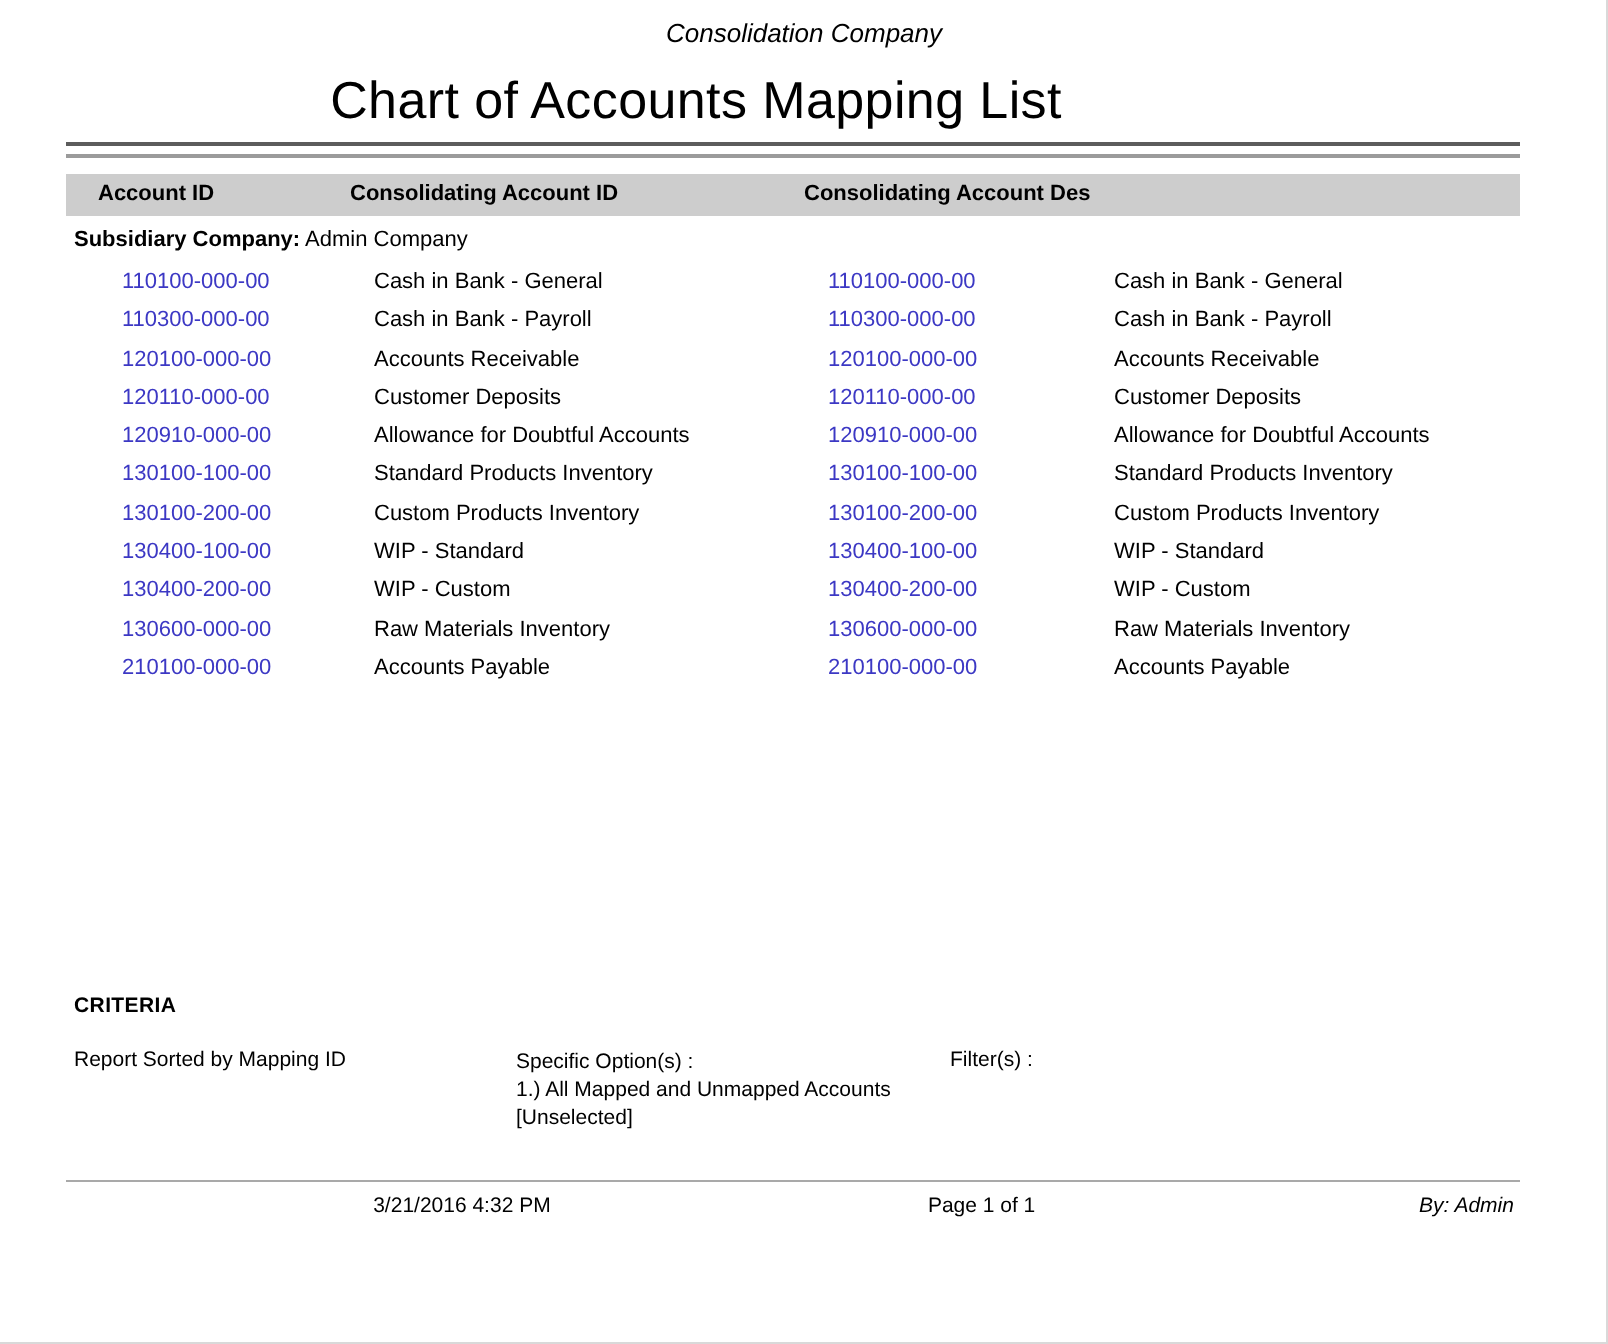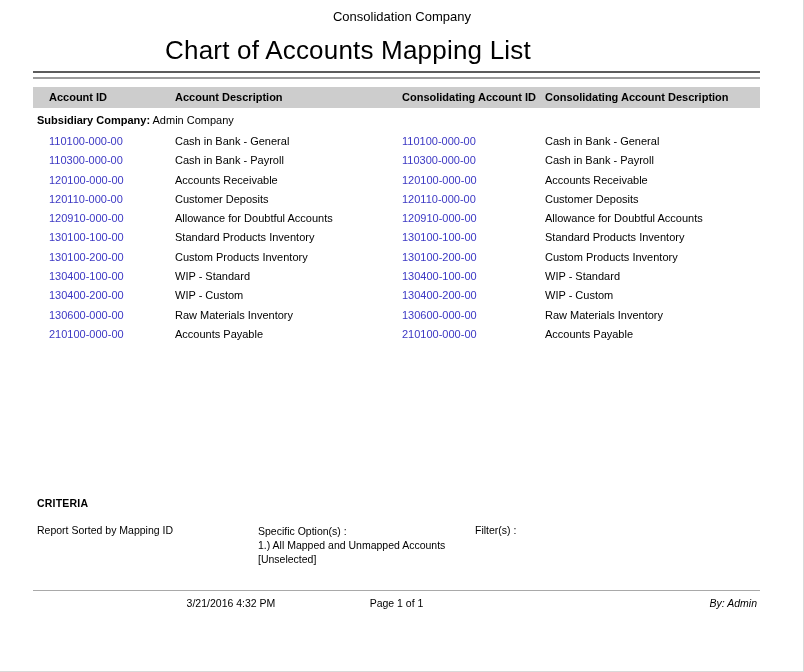--- a/index.html
+++ b/index.html
@@ -5,21 +5,21 @@
   * { margin:0; padding:0; box-sizing:border-box; }
   html,body { background:#fff; }
   body { font-family:"Liberation Sans", sans-serif; color:#000; }
   .page {
     position:relative; width:804px; height:672px; background:#fff;
     border-right:1px solid #d9d9d9; border-bottom:1px solid #d9d9d9;
     overflow:hidden;
   }
   .company {
     position:absolute; top:9px; left:0; width:804px;
-    text-align:center; font-size:13px; line-height:16px;
+    text-align:center; font-size:13px; line-height:16px;font-style:italic;
   }
   .title {
     position:absolute; top:34px; left:0; width:696px;
     text-align:center; font-size:26px; line-height:32px; font-weight:400;
     letter-spacing:0.2px;
   }
   .rule-wrap { position:absolute; top:71px; left:33px; width:727px; }
   .rule-dark  { height:2px; background:#5c5c5c; }
   .rule-gap   { height:4px; }
   .rule-light { height:2px; background:#9b9b9b; }
@@ -36,21 +36,21 @@
   }
   .group-row {
     position:absolute; top:108px; left:33px; width:727px; height:24px;
     font-size:11px; line-height:24px; padding-left:4px;
   }
   .group-row .bold { font-weight:bold; }
   .tbody {
     position:absolute; top:132px; left:33px; width:727px;
     font-size:11px;
   }
-  .trow { height:19.3px; line-height:19.3px; }
+  .trow { height:19.3px; line-height:19.3px;margin-left:12px; }
   .cell { overflow:hidden; white-space:nowrap; }
   .link { color:var(--link-color,#3c38c4); cursor:pointer; }
 
   .criteria-heading {
     position:absolute; top:497px; left:37px;
     font-size:10.5px; font-weight:bold; letter-spacing:0.2px;
   }
   .criteria-row { position:absolute; top:524px; left:33px; width:727px; font-size:10.5px; }
   .crit-sort    { position:absolute; left:4px;   top:0; white-space:nowrap; }
   .crit-options { position:absolute; left:225px; top:0; line-height:14px; }
@@ -59,40 +59,39 @@
   .footer-rule {
     position:absolute; top:590px; left:33px; width:727px; height:1px;
     background:#a9a9a9;
   }
   .footer {
     position:absolute; top:596px; left:33px; width:727px;
     display:grid; grid-template-columns:1fr 1fr 1fr;
     font-size:10.5px; line-height:14px;
   }
   .footer .f-left   { padding-left:4px; text-align:right; }
-  .footer .f-center { text-align:center; }
+  .footer .f-center { text-align:right; }
   .footer .f-right  { text-align:right; padding-right:3px;font-style:italic; }
 </style>
 </head>
 <body>
 
 <div class="page">
 
   <div class="company">Consolidation Company</div>
   <div class="title">Chart of Accounts Mapping List</div>
 
   <div class="rule-wrap">
     <div class="rule-dark"></div>
     <div class="rule-gap"></div>
     <div class="rule-light"></div>
   </div>
 
   <div class="thead grid4">
     <span class="cell">Account ID</span>
-    <span class="cell">Account Description</span>
     <span class="cell">Consolidating Account ID</span>
     <span class="cell">Consolidating Account Description</span>
   </div>
 
   <div class="group-row">
     <span class="bold">Subsidiary Company:</span>
     <span>Admin Company</span>
   </div>
 
   <div class="tbody" id="rows">

